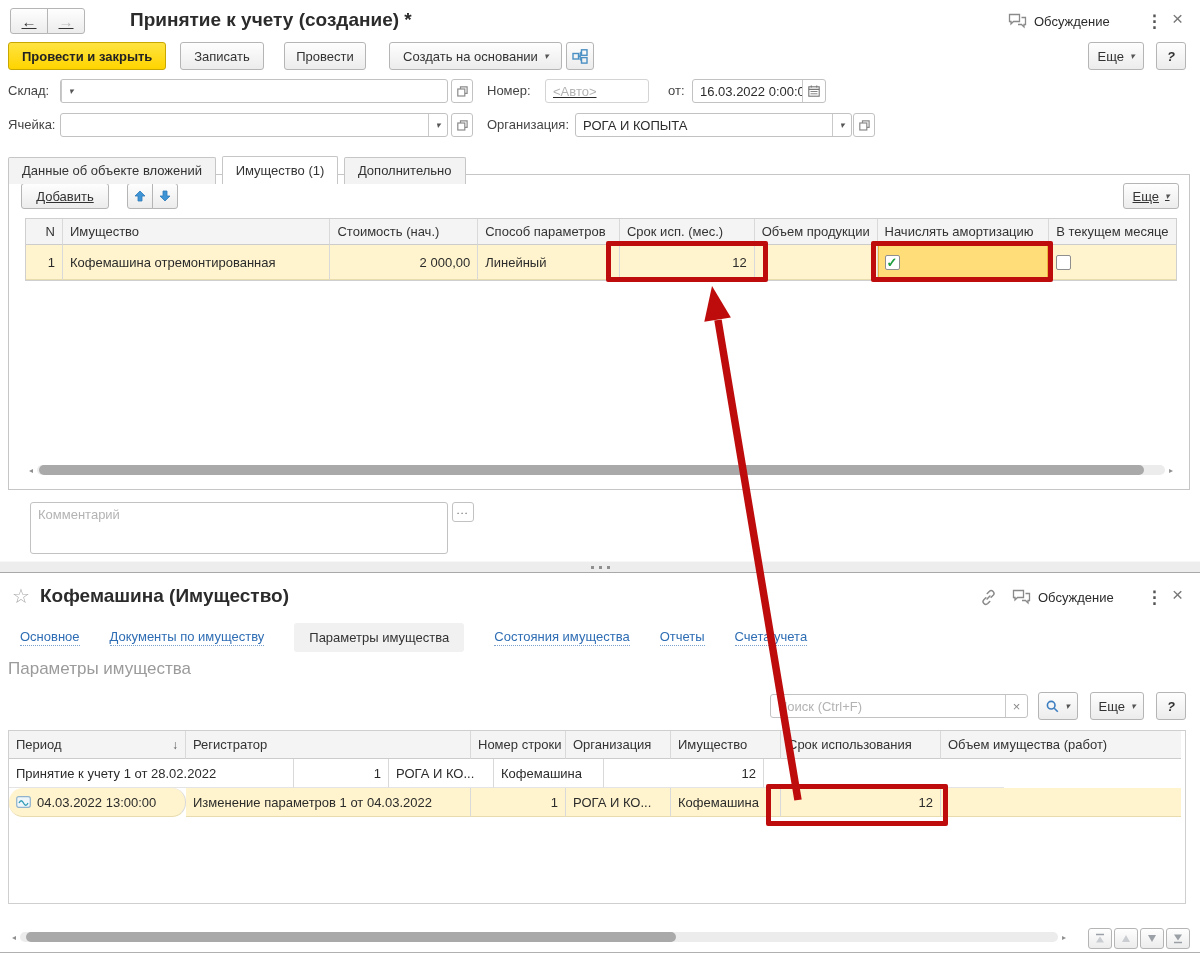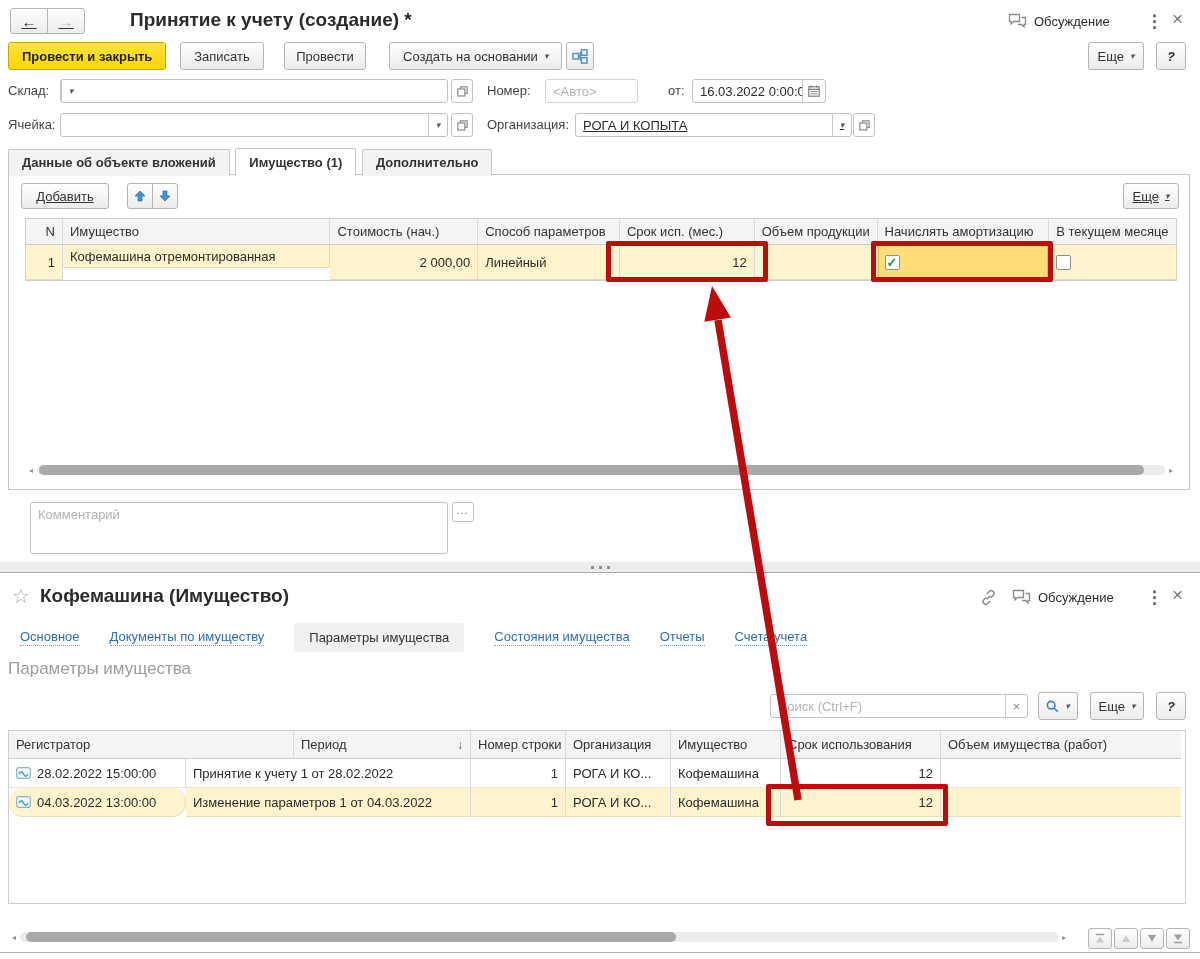--- a/index.html
+++ b/index.html
@@ -130,21 +130,21 @@
     <span class="sq-btn abs" style="left:451px;top:79px;">
         <svg width="11" height="11" viewBox="0 0 11 11">
           <g fill="none" stroke="#8a8a8a" stroke-width="1.2">
             <rect x="0.8" y="3" width="7" height="7"></rect>
             <path d="M3.5 3V0.8h6.6v6.6H8"></path>
           </g>
         </svg>
       </span>
 
     <span class="abs field-label" style="left:487px;top:83px;">Номер:</span>
-    <div class="combo disabled abs" style="left:545px;top:79px;width:93px;">
+    <div class="combo disabled abs" style="left:545px;top:79px;width:104px;text-decoration:underline;">
       <span class="val placeholder">&lt;Авто&gt;</span>
     </div>
     <span class="abs field-label" style="left:668px;top:83px;">от:</span>
     <div class="combo abs" style="left:692px;top:79px;width:134px;">
       <span class="val">16.03.2022  0:00:00</span>
       <span class="seg" style="width:22px;">
           <svg width="12" height="12" viewBox="0 0 12 12">
             <g fill="none" stroke="#777" stroke-width="1.1">
               <rect x="0.8" y="1.8" width="10.4" height="9.4"></rect>
               <path d="M0.8 4.4h10.4M3.3 0.6v2M8.7 0.6v2"></path>
@@ -164,36 +164,36 @@
     <span class="sq-btn abs" style="left:451px;top:113px;">
         <svg width="11" height="11" viewBox="0 0 11 11">
           <g fill="none" stroke="#8a8a8a" stroke-width="1.2">
             <rect x="0.8" y="3" width="7" height="7"></rect>
             <path d="M3.5 3V0.8h6.6v6.6H8"></path>
           </g>
         </svg>
       </span>
 
     <span class="abs field-label" style="left:487px;top:117px;">Организация:</span>
-    <div class="combo abs" style="left:575px;top:113px;width:277px;text-decoration:underline;">
+    <div class="combo abs" style="left:575px;top:113px;width:277px;">
       <span class="val">РОГА И КОПЫТА</span>
       <span class="seg">
           <i class="caret"></i>
         </span>
     </div>
     <span class="sq-btn abs" style="left:853px;top:113px;">
         <svg width="11" height="11" viewBox="0 0 11 11">
           <g fill="none" stroke="#8a8a8a" stroke-width="1.2">
             <rect x="0.8" y="3" width="7" height="7"></rect>
             <path d="M3.5 3V0.8h6.6v6.6H8"></path>
           </g>
         </svg>
       </span>
 
-    <div class="abs" style="left:8px;top:148px;z-index:2;font-weight:bold;">
+    <div class="abs" style="left:8px;top:156px;z-index:2;">
       <span class="tab">Данные об объекте вложений</span>
       <span class="tab active">Имущество (1)</span>
       <span class="tab">Дополнительно</span>
     </div>
 
     <div class="abs" style="left:8px;top:174px;width:1182px;height:316px;border:1px solid #c6c6c6;background:#fff;box-sizing:border-box;">
       <span class="btn sm abs" style="left:12px;top:8px;width:88px;">Добавить</span>
       <span class="btn sm abs" style="left:118px;top:8px;width:26px;padding:0;border-radius:3px 0 0 3px;">
           <svg width="12" height="12" viewBox="0 0 12 12">
             <polygon points="6,1 11,6 8,6 8,11 4,11 4,6 1,6" fill="#3f94d6" stroke="#2f7ab8" stroke-width="0.8"></polygon>
@@ -215,21 +215,21 @@
           <div class="th" style="width:268px;height:26px;">Имущество</div>
           <div class="th" style="width:148px;height:26px;">Стоимость (нач.)</div>
           <div class="th" style="width:142px;height:26px;">Способ параметров</div>
           <div class="th" style="width:135px;height:26px;">Срок исп. (мес.)</div>
           <div class="th" style="width:123px;height:26px;">Объем продукции</div>
           <div class="th" style="width:172px;height:26px;">Начислять амортизацию</div>
           <div class="th" style="width:127px;height:26px;border-right:none;">В текущем месяце</div>
         </div>
         <div class="tr hl">
           <div class="td num" style="width:37px;height:35px;">1</div>
-          <div class="td" style="width:268px;height:23px;">Кофемашина отремонтированная</div>
+          <div class="td" style="width:268px;height:35px;">Кофемашина отремонтированная</div>
           <div class="td num" style="width:148px;height:35px;">2 000,00</div>
           <div class="td" style="width:142px;height:35px;">Линейный</div>
           <div class="td num" style="width:135px;height:35px;">12</div>
           <div class="td" style="width:123px;height:35px;"></div>
           <div class="td cell-active" style="width:172px;height:35px;">
               <span class="checkbox checked"></span>
             </div>
           <div class="td" style="width:127px;height:35px;border-right:none;">
               <span class="checkbox"></span>
             </div>
@@ -309,39 +309,32 @@
     <span class="btn abs" style="left:1090px;top:119px;width:54px;">
         <span>Еще</span>
         <i class="caret"></i>
       </span>
     <span class="btn abs" style="left:1156px;top:119px;width:30px;padding:0;">
         <i class="icon-q"></i>
       </span>
 
     <div class="grid abs" style="left:8px;top:157px;width:1178px;">
       <div class="tr">
-        <div class="th" style="width:285px;height:28px;">Регистратор</div>
         <div class="th" style="width:177px;height:28px;justify-content:space-between;">
             <span>Период</span>
             <i class="icon-sort"></i>
           </div>
+        <div class="th" style="width:285px;height:28px;">Регистратор</div>
         <div class="th" style="width:95px;height:28px;">Номер строки</div>
         <div class="th" style="width:105px;height:28px;">Организация</div>
         <div class="th" style="width:110px;height:28px;">Имущество</div>
         <div class="th" style="width:160px;height:28px;">Срок использования</div>
         <div class="th" style="width:240px;height:28px;border-right:none;">Объем имущества (работ)</div>
       </div>
       <div class="tr">
-        <div class="td" style="width:177px;height:29px;gap:6px;">
-            <svg width="15" height="12" viewBox="0 0 15 12">
-              <rect x="0.7" y="0.7" width="13.6" height="10.6" rx="2" fill="#eef6fa" stroke="#8fb3cc" stroke-width="1.2"></rect>
-              <path d="M3 7c1.5-3 3-3 4.5 0s3 3 4.5 0" fill="none" stroke="#2e9bb5" stroke-width="1.3"></path>
-            </svg>
-            <span>28.02.2022 15:00:00</span>
-          </div>
         <div class="td" style="width:285px;height:29px;">Принятие к учету 1 от 28.02.2022</div>
         <div class="td num" style="width:95px;height:29px;">1</div>
         <div class="td" style="width:105px;height:29px;">РОГА И КО...</div>
         <div class="td" style="width:110px;height:29px;">Кофемашина</div>
         <div class="td num" style="width:160px;height:29px;">12</div>
         <div class="td" style="width:240px;height:29px;border-right:none;"></div>
       </div>
       <div class="tr hl">
         <div class="td" style="width:177px;height:29px;gap:6px;border-radius:14px;">
             <svg width="15" height="12" viewBox="0 0 15 12">

